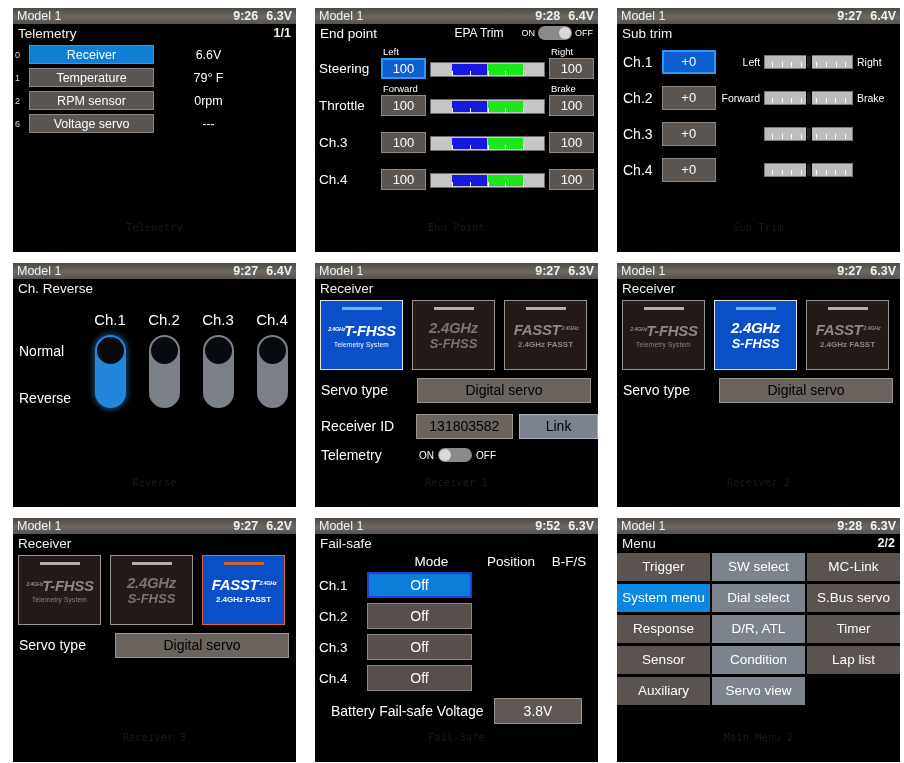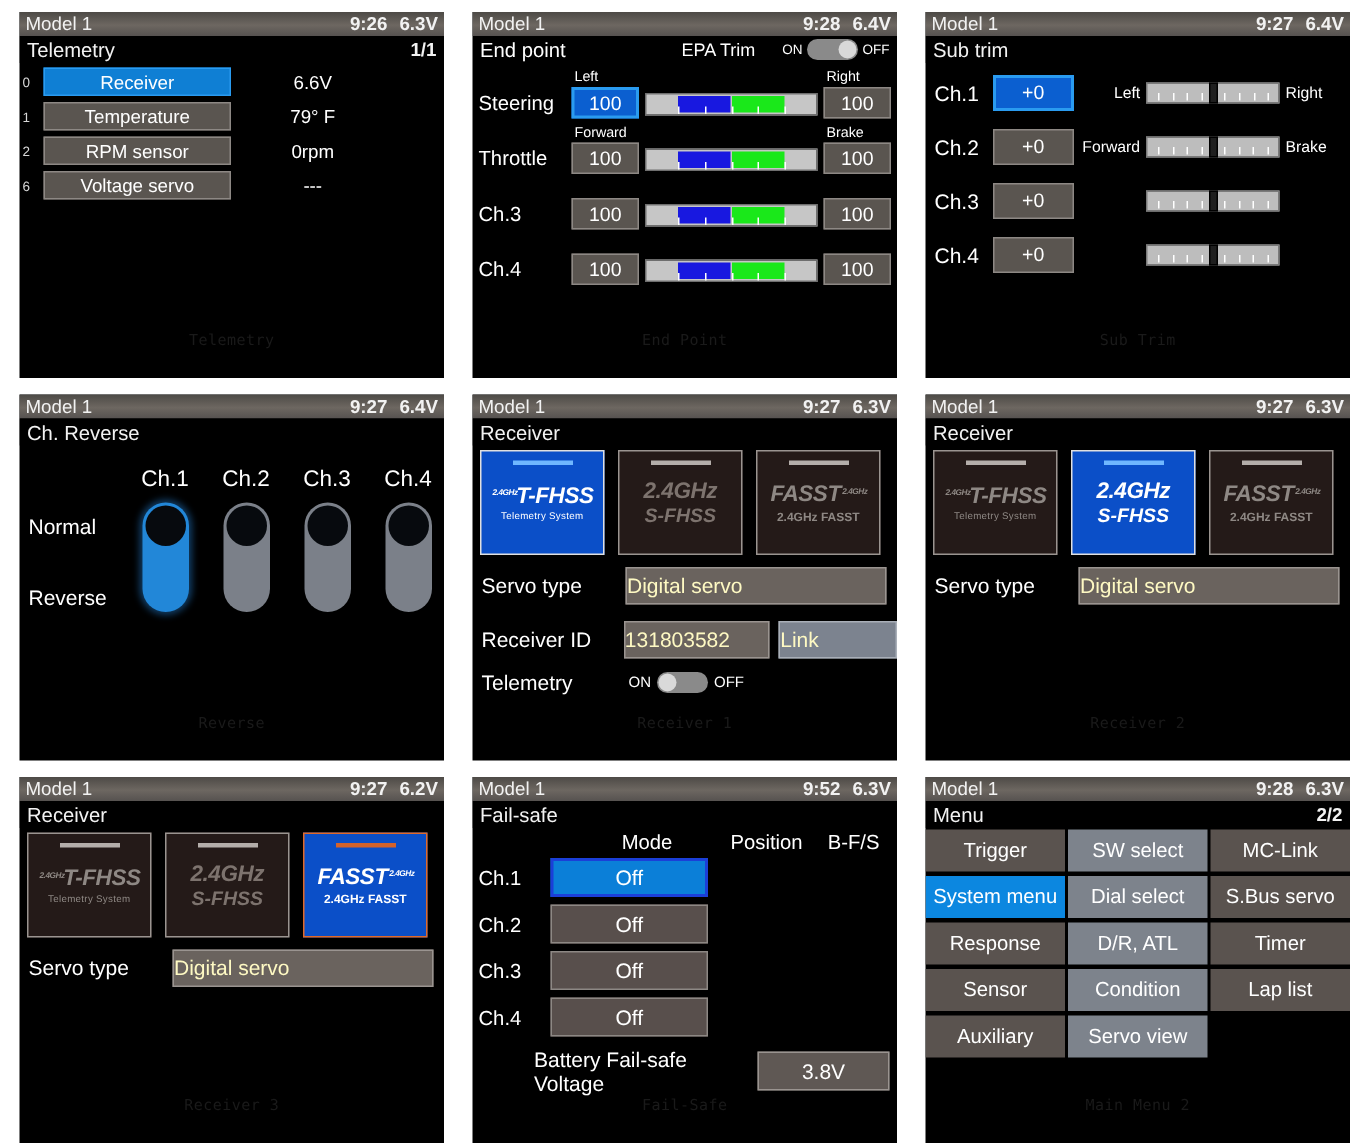--- a/index.html
+++ b/index.html
@@ -159,41 +159,41 @@
   .rx-l1 { font-size: 15px; font-style: italic; font-weight: bold; letter-spacing: -0.3px; }
   .rx-l2 { font-size: 13px; font-style: italic; font-weight: bold; }
   .rx-l3 { font-size: 8px; font-weight: bold; margin-top: 2px; }
   .rx-dim { color: #7d736e; }
   .rx-dim2 { color: #8e8884; }
   .rx-on { color: #ffffff; }
   .rx-tiny { font-size: 5.5px; position: relative; top: -5px; left: 1px; }
   .rx-row { display: flex; align-items: center; padding: 0 0 0 6px; height: 32px; margin-top: 4px; }
   .rx-lbl { width: 96px; font-size: 14px; }
   .rx-field {
-    height: 25px; line-height: 23px; font-size: 14px;
-    background: #6a635e; border: 1px solid #9a9490; color: #fef9c3;
+    height: 25px; line-height: 23px; text-align: center; font-size: 14px;
+    background: #6a635e; border: 1px solid #9a9490; color: #000000;
   }
   .rx-servo { flex: 1; margin-right: 7px; }
   .rx-id { width: 99px; }
   .rx-link { width: 80px; margin-left: 6px; background: #7c838f; border-color: #a9afb8; }
   .rx-tel { display: flex; align-items: center; gap: 4px; font-size: 10px; padding-left: 2px; }
 
   
   .fs-hdr { display: flex; padding: 2px 0 0 0; font-size: 13.5px; }
   .fs-h1 { width: 68px; }
   .fs-h2 { width: 105px; text-align: center; }
   .fs-h3 { width: 60px; text-align: center; }
   .fs-row { display: flex; align-items: center; height: 30px; margin-top: 1px; padding-left: 4px; }
   .fs-ch { width: 48px; font-size: 13.5px; }
   .fs-btn {
     width: 105px; height: 26px; line-height: 24px; text-align: center; font-size: 14px;
     background: #584f4c; border: 1px solid #8d8884; color: #fff;
   }
   .fs-btn.sel { background: #0b7fd8; border: 2px solid #1b3fd8; line-height: 22px; }
-  .fs-bot { display: flex; align-items: center; padding: 0 5px; margin-top: 5px; margin-left: 36px; }
+  .fs-bot { display: flex; align-items: center; padding: 0 16px; margin-top: 5px; }
   .fs-botlbl { flex: 1; font-size: 14px; }
   .fs-botval {
     width: 88px; height: 26px; line-height: 24px; text-align: center; font-size: 14px;
     background: #5f5854; border: 1px solid #9a9490; color: #fff;
   }
 
   
   .mm-grid { display: flex; flex-direction: column; gap: 3px; padding-top: 1px; }
   .mm-row { display: flex; gap: 2px; }
   .mm-btn {

